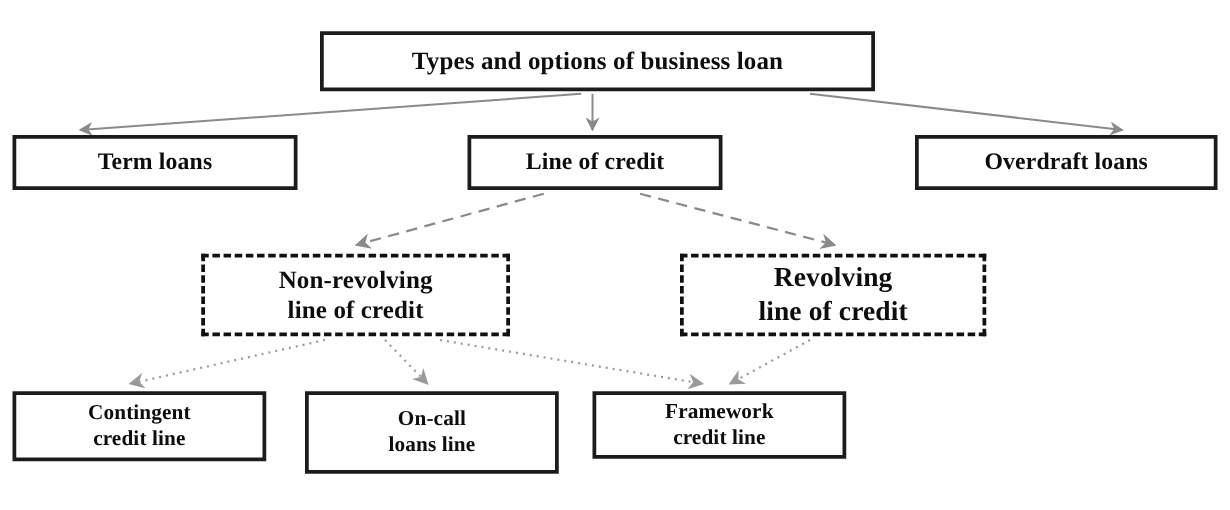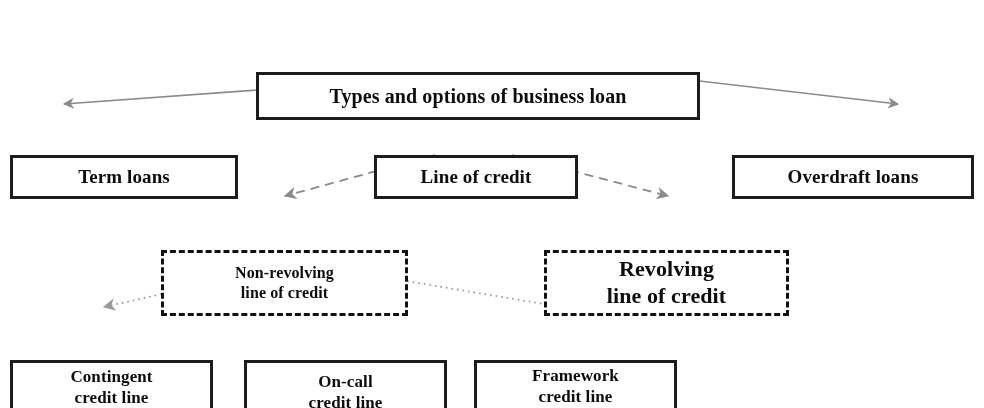--- a/index.html
+++ b/index.html
@@ -32,40 +32,39 @@
     box-sizing: border-box;
     display: flex;
     align-items: center;
     justify-content: center;
     text-align: center;
     background: #ffffff;
     color: #0d0d0d;
     font-weight: bold;
     line-height: 1.22;
     letter-spacing: 0.1px;
-    margin-top: 47px;
   }
   .node.solid {
     border: 3px solid #1c1c1c;
   }
   .node.dashed {
     border: 3px dashed #111111;
   }
   .node-label {
     display: block;
     white-space: pre-line;
   }
 
   
   #node-root      { left: 256px; top: 25px;  width: 444px; height: 48px; font-size: 20px; }
   #node-term      { left: 10px;  top: 108px; width: 228px; height: 44px; font-size: 19px; }
   #node-loc       { left: 374px; top: 108px; width: 204px; height: 44px; font-size: 19px; }
   #node-overdraft { left: 732px; top: 108px; width: 242px; height: 44px; font-size: 19px; }
 
-  #node-nonrev    { left: 161px; top: 203px; width: 247px; height: 66px; font-size: 16px; }
+  #node-nonrev    { left: 161px; top: 203px; width: 247px; height: 66px; font-size: 20px; }
   #node-rev       { left: 544px; top: 203px; width: 245px; height: 66px; font-size: 22px; text-align: center; }
 
   #node-contingent{ left: 10px;  top: 313px; width: 203px; height: 56px; font-size: 17px; }
   #node-oncall    { left: 244px; top: 313px; width: 203px; height: 66px; font-size: 17px; }
   #node-framework { left: 474px; top: 313px; width: 203px; height: 54px; font-size: 17px; }
 </style>
 </head>
 <body>
 
 <div id="diagram-canvas">
@@ -128,21 +127,21 @@
 line of credit</span>
   </div>
 
   <div class="node solid" id="node-contingent">
     <span class="node-label">Contingent
 credit line</span>
   </div>
 
   <div class="node solid" id="node-oncall">
     <span class="node-label">On-call
-credit line</span>
+loans line</span>
   </div>
 
   <div class="node solid" id="node-framework">
     <span class="node-label">Framework
 credit line</span>
   </div>
 
 </div>
 
 </body></html>

